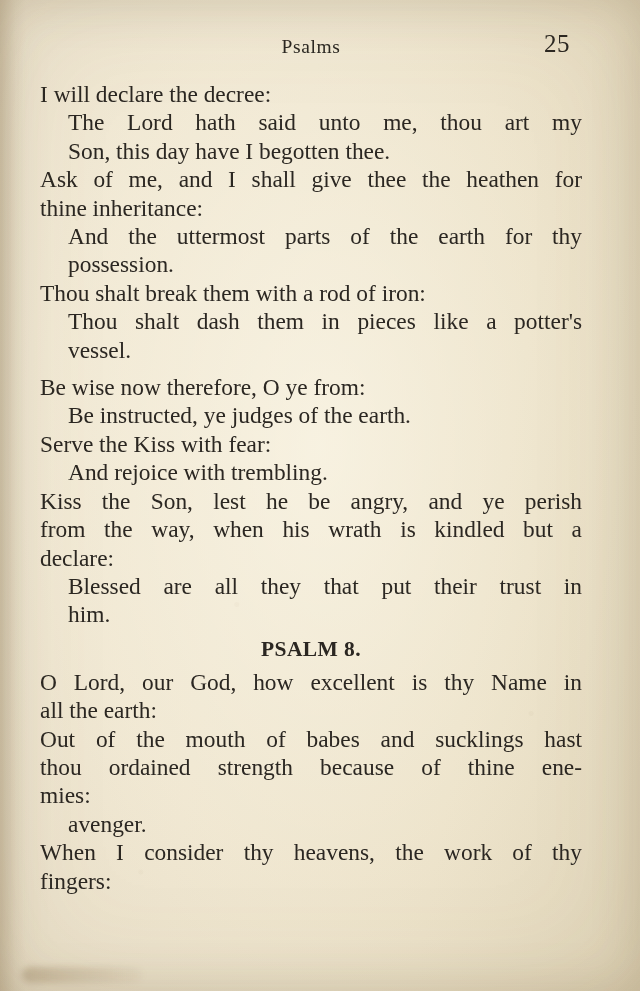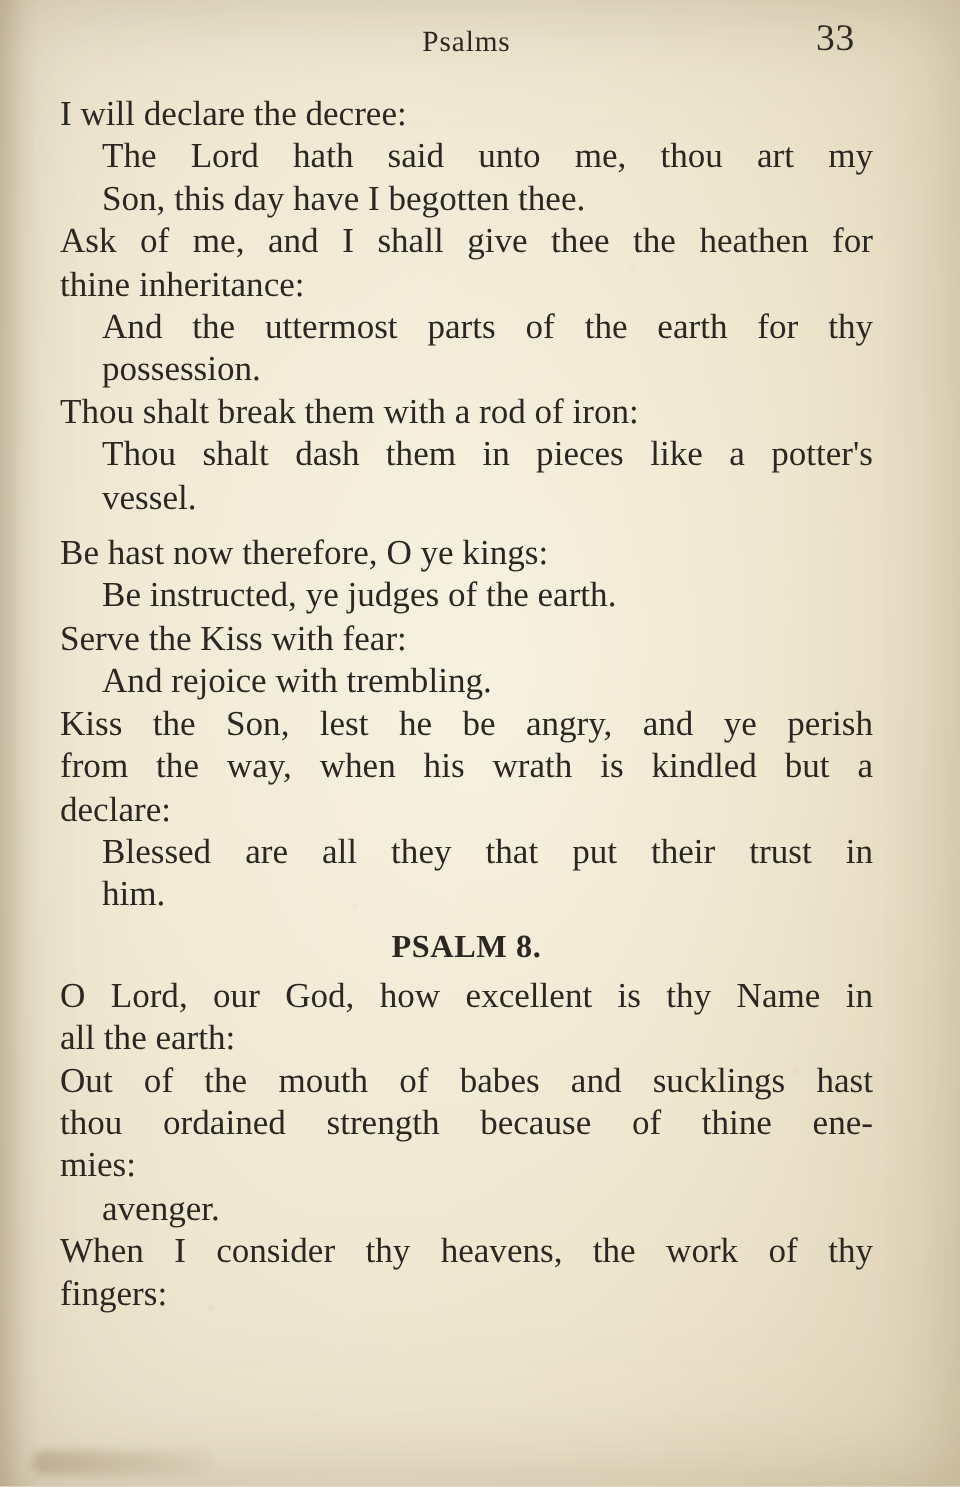--- a/index.html
+++ b/index.html
@@ -54,21 +54,21 @@
     bottom: 8px;
     width: 120px;
     height: 16px;
     pointer-events: none;
     background: linear-gradient(90deg, rgba(120,92,52,0.28), rgba(120,92,52,0.04));
     filter: blur(3px);
     border-radius: 8px;
   }
   .content {
     position: relative;
-    padding: 12px 58px 0 40px;
+    padding: 30px 58px 0 40px;
     height: 100%;
     box-sizing: border-box;
   }
   .runhead {
     position: relative;
     height: 34px;
   }
   .runhead-title {
     position: absolute;
     left: 0; right: 0;
@@ -120,21 +120,21 @@
 </head>
 <body>
 
 <div class="page">
   <div class="grain"></div>
 
   <div class="content">
 
     <div class="runhead">
       <div class="runhead-title">Psalms</div>
-      <div class="runhead-page">33</div>
+      <div class="runhead-page">25</div>
     </div>
 
     <div class="verses">
 
       <div class="block">
         <p class="ln plain">I will declare the decree:</p>
         <p class="ln indent">The Lord hath said unto me, thou art my</p>
         <p class="ln indent last">Son, this day have I begotten thee.</p>
       </div>
 
@@ -147,21 +147,21 @@
 
       <div class="block">
         <p class="ln plain">Thou shalt break them with a rod of iron:</p>
         <p class="ln indent">Thou shalt dash them in pieces like a potter's</p>
         <p class="ln indent last">vessel.</p>
       </div>
 
       <div class="gap-small"></div>
 
       <div class="block">
-        <p class="ln plain">Be hast now therefore, O ye kings:</p>
+        <p class="ln plain">Be wise now therefore, O ye from:</p>
         <p class="ln indent last">Be instructed, ye judges of the earth.</p>
       </div>
 
       <div class="block">
         <p class="ln plain">Serve the Kiss with fear:</p>
         <p class="ln indent last">And rejoice with trembling.</p>
       </div>
 
       <div class="block">
         <p class="ln">Kiss the Son, lest he be angry, and ye perish</p>

